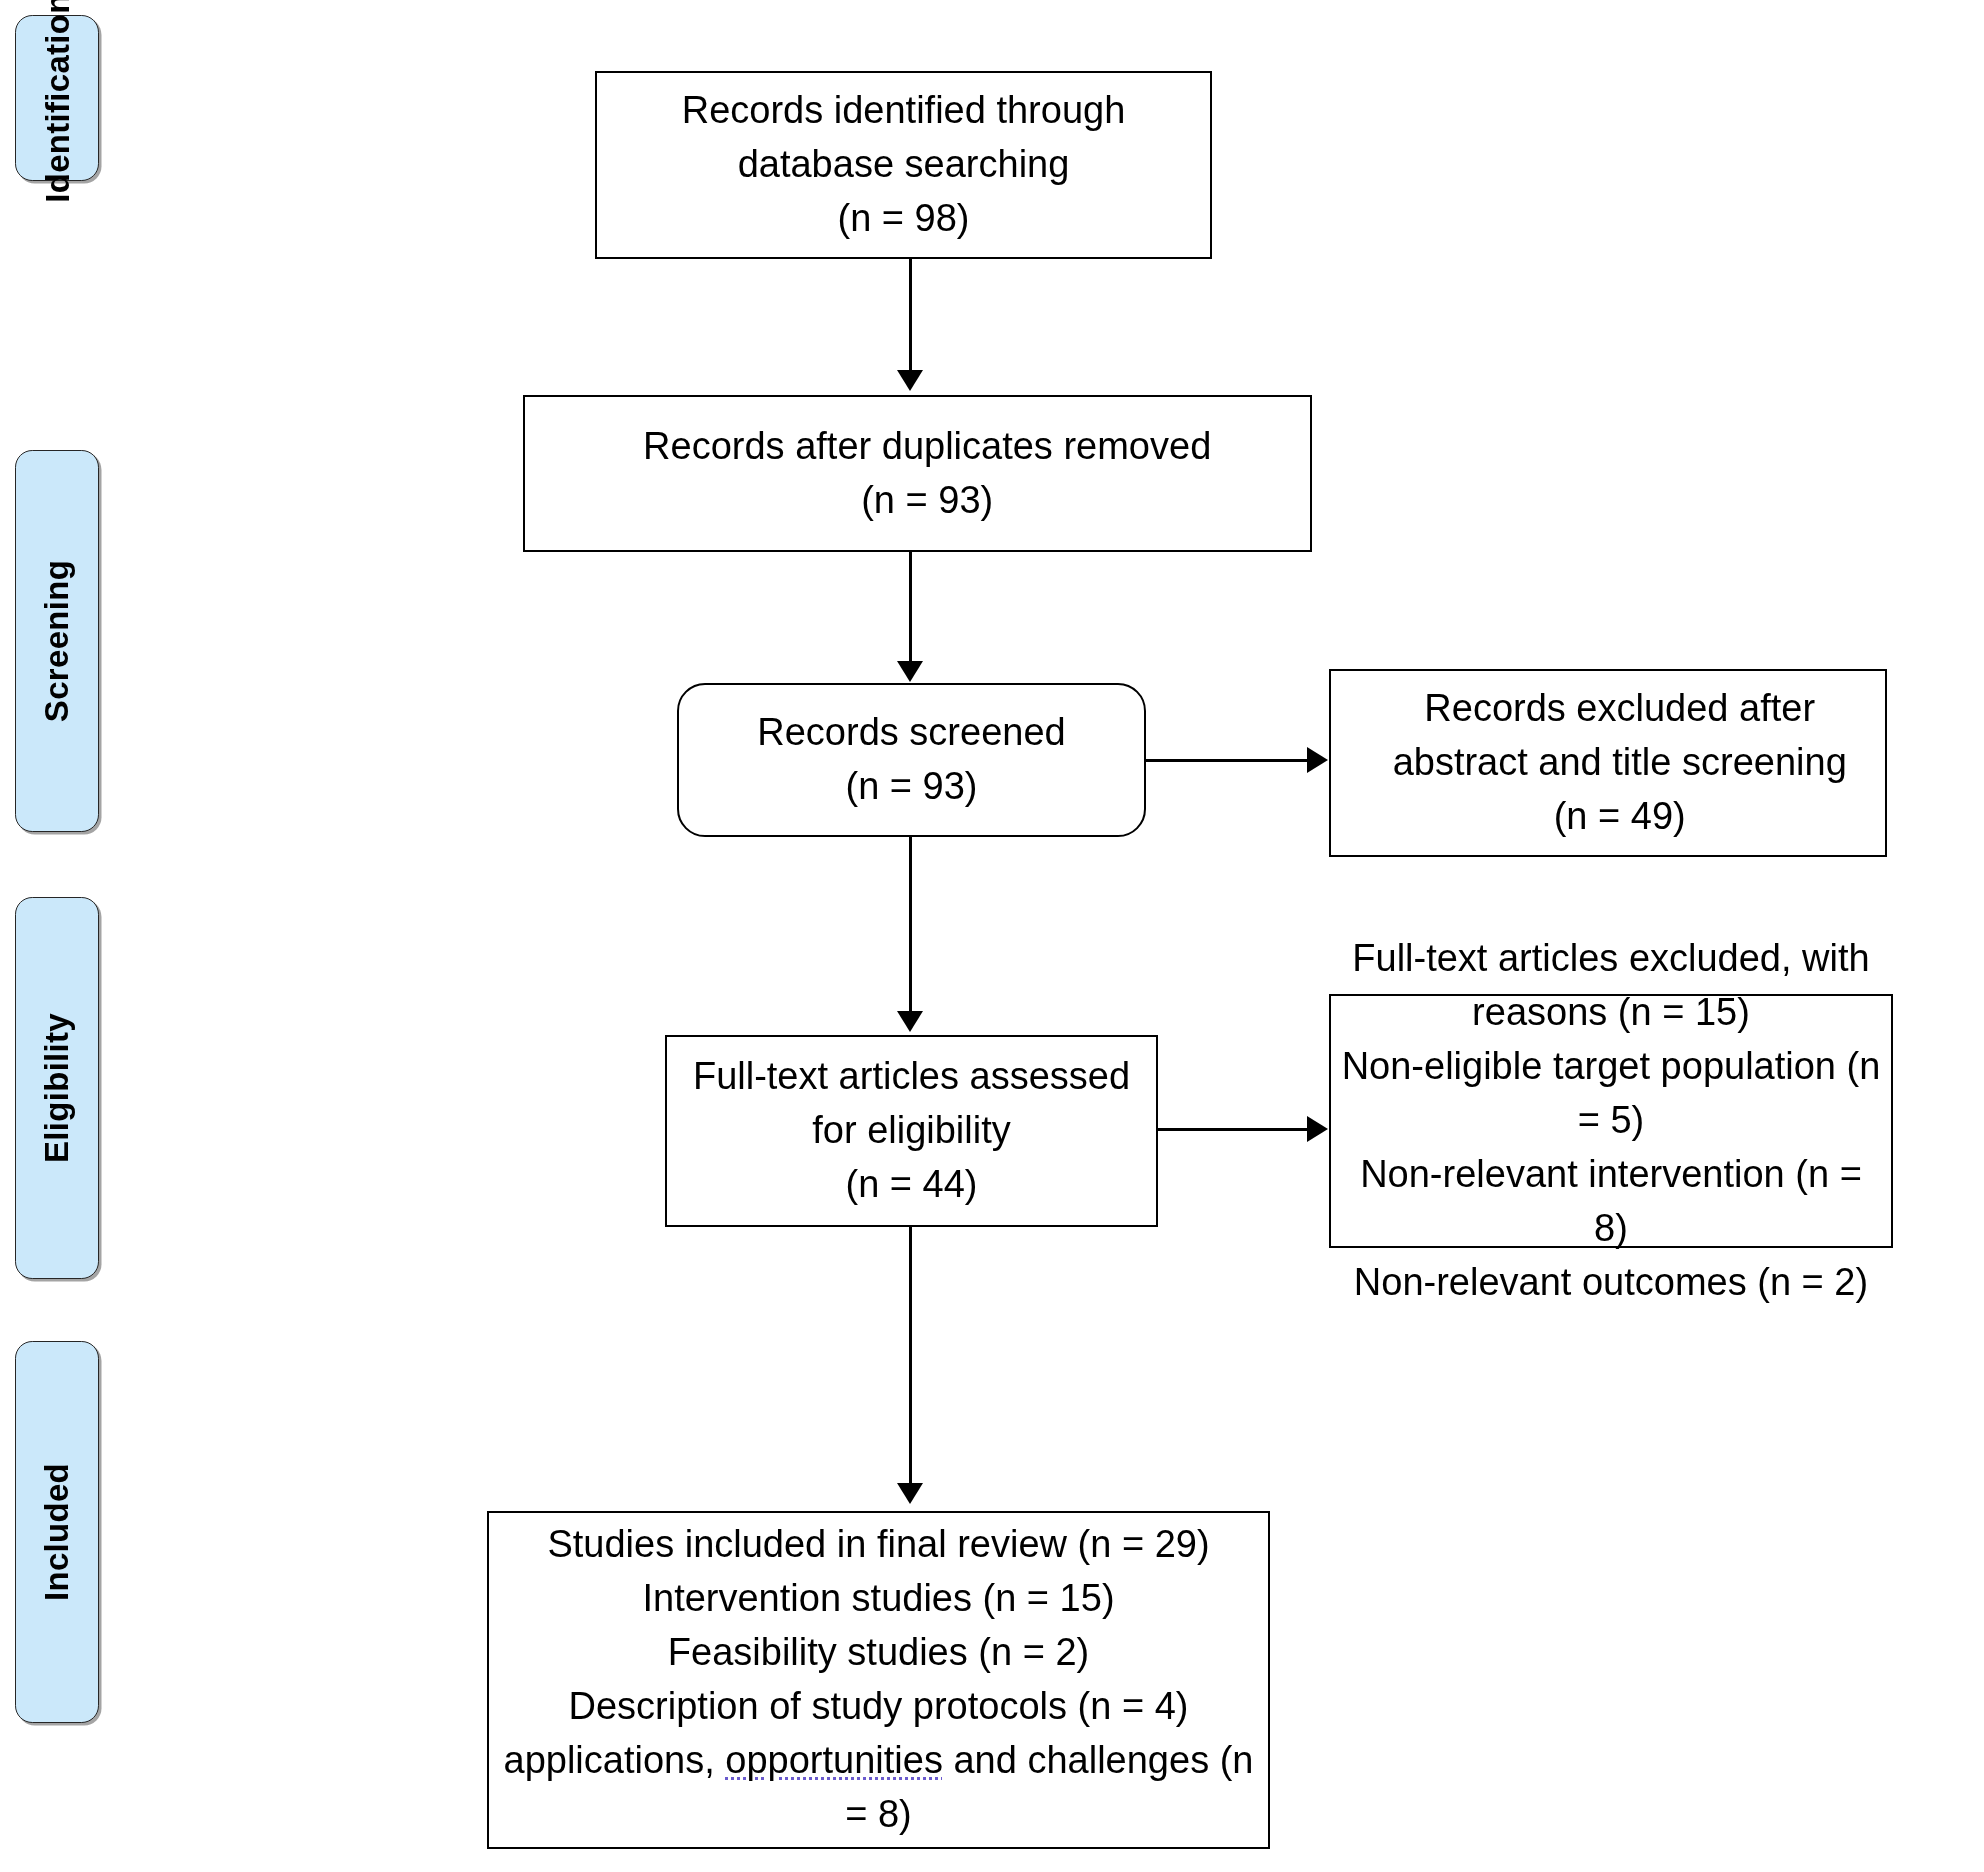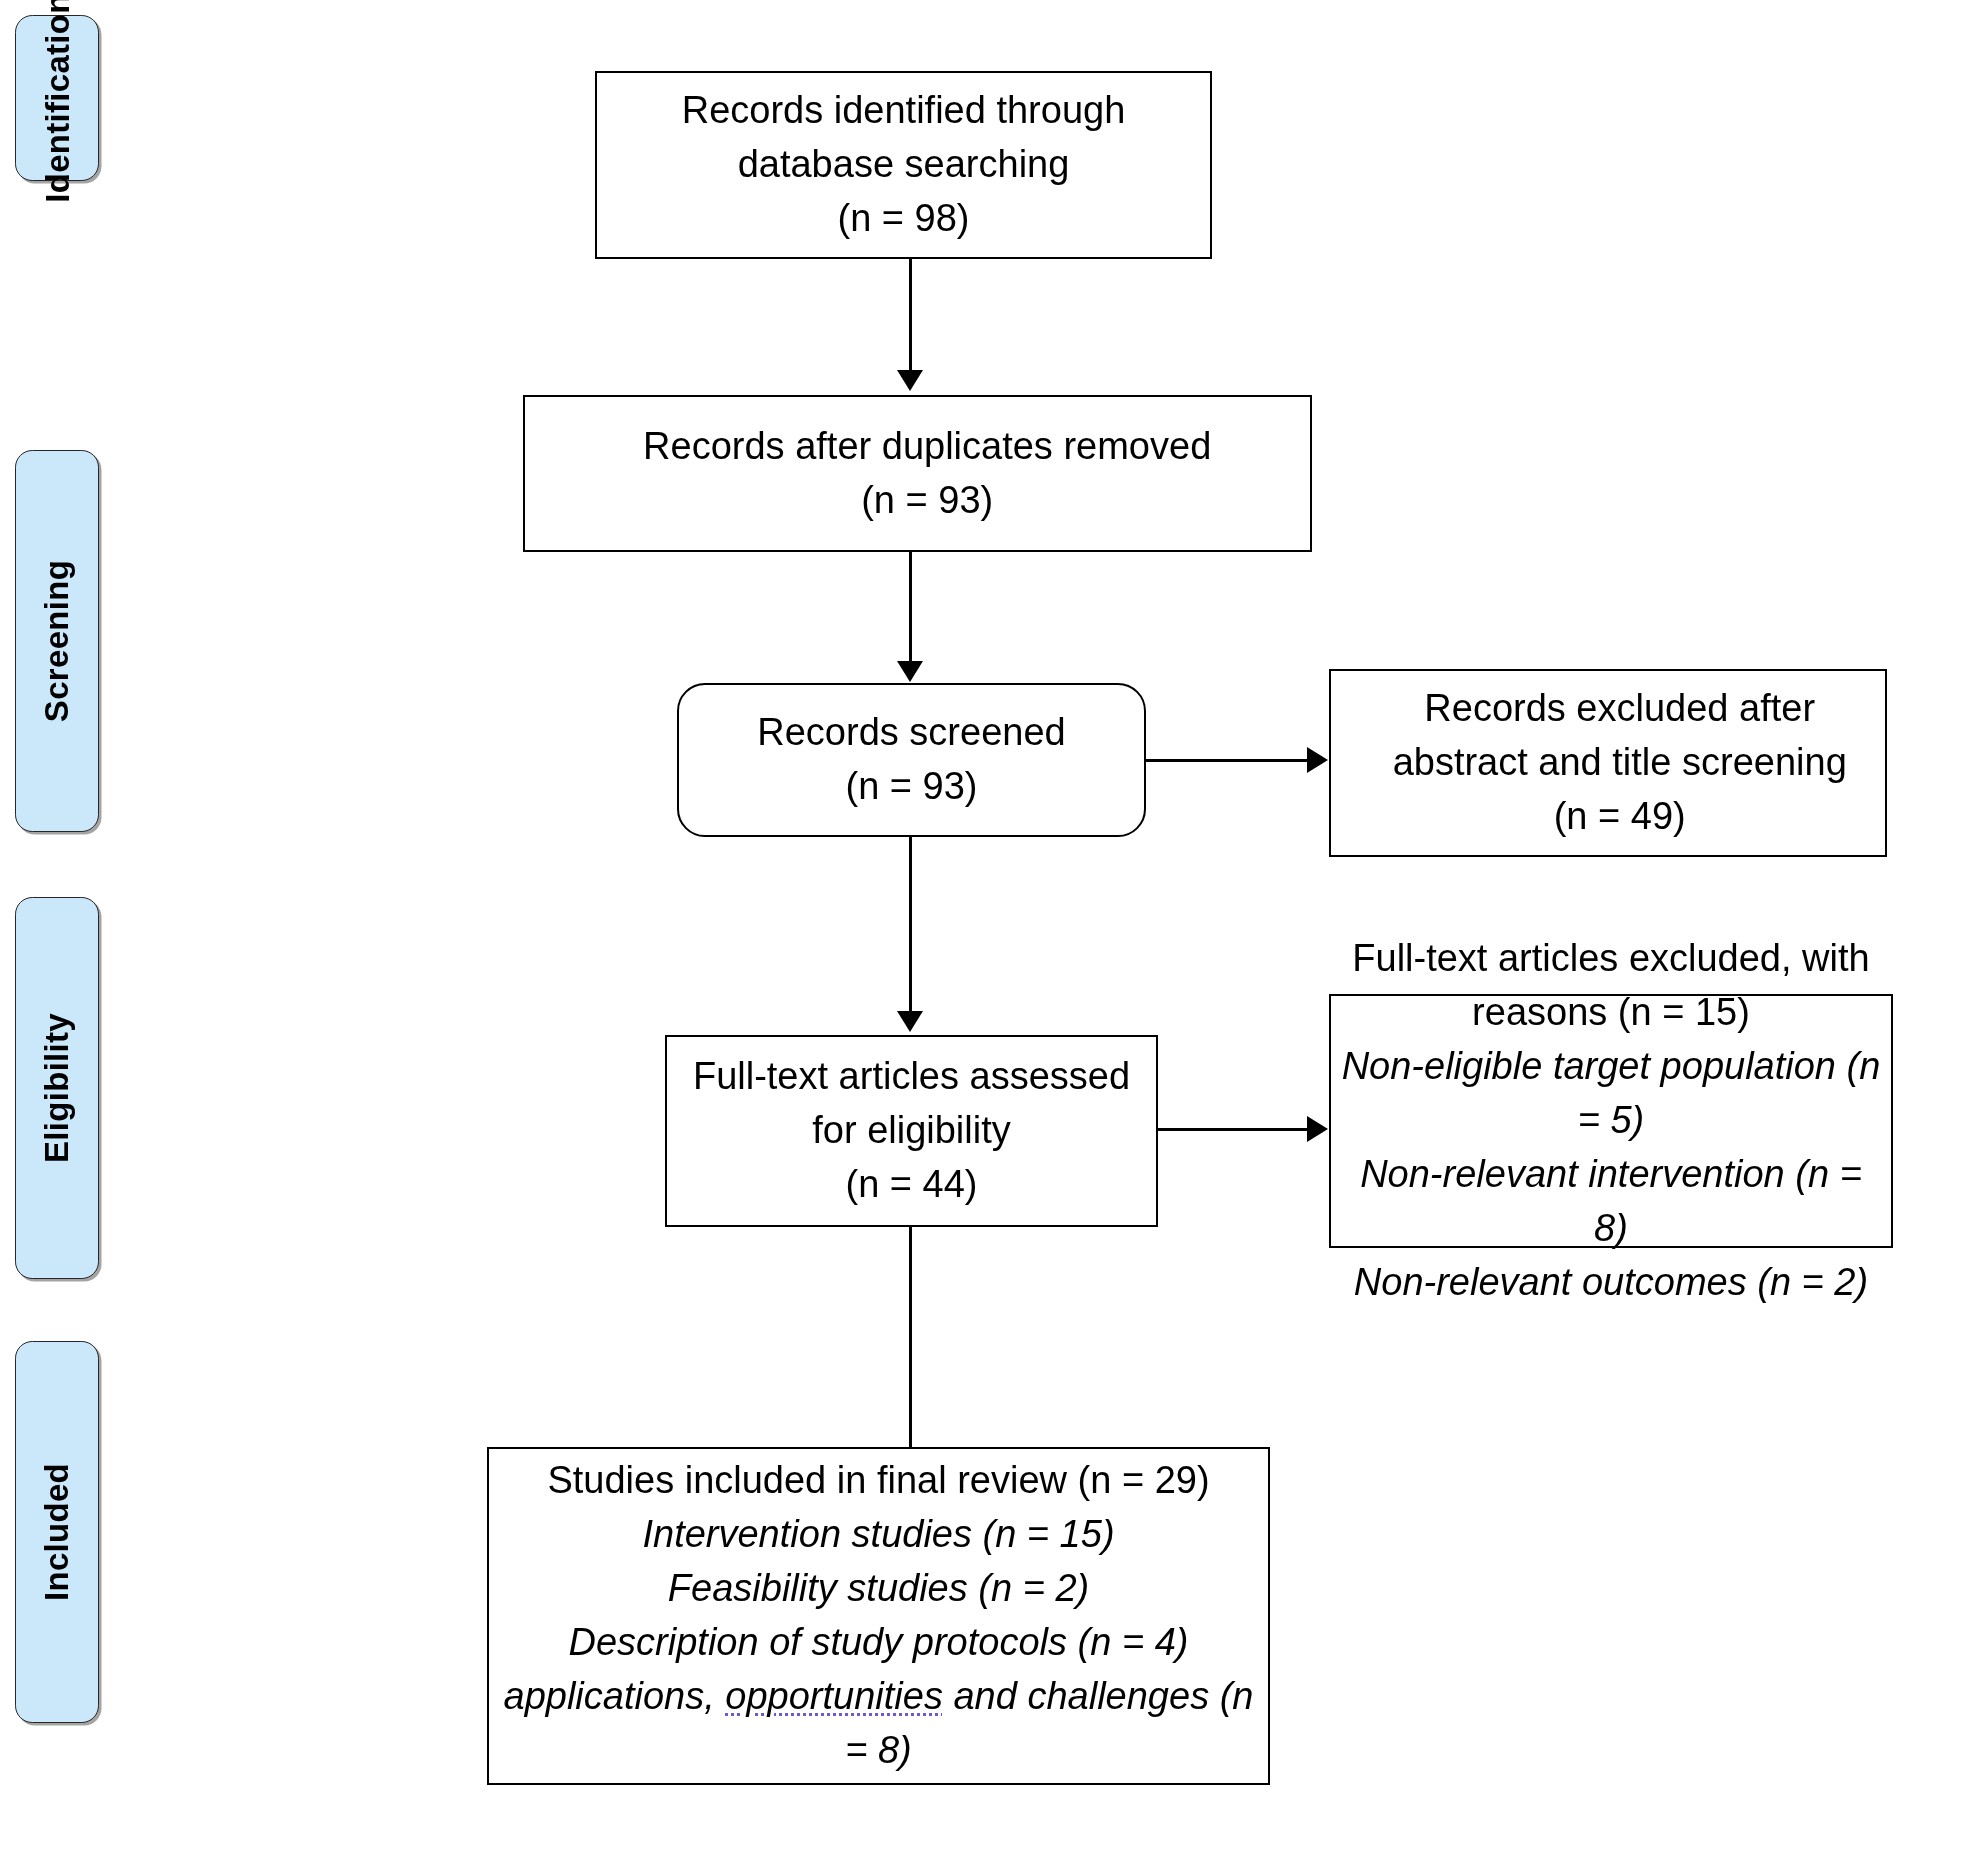--- a/index.html
+++ b/index.html
@@ -52,21 +52,21 @@
     flex-direction: column;
     align-items: center;
     justify-content: center;
     text-align: center;
     font-size: 38px;
     line-height: 1.42;
     color: #000000;
     padding: 3.7px 8.6px;
   }
   .flow-box .line { display: block; width: 100%; }
-  .flow-box .line.italic { font-style: italic; }
+  .flow-box .line.italic { }
 
   
   .spellcheck {
     text-decoration: underline;
     text-decoration-style: dotted;
     text-decoration-color: #6a5acd;
     text-decoration-thickness: 3.1px;
     text-underline-offset: 4.3px;
   }
 
@@ -166,21 +166,21 @@
     <span class="line">Full-text articles excluded, with</span>
     <span class="line">reasons (n = 15)</span>
     <span class="line italic">Non-eligible target population (n = 5)</span>
     <span class="line italic">Non-relevant intervention (n = 8)</span>
     <span class="line italic">Non-relevant outcomes (n = 2)</span>
   </div>
 
   <div class="v-line" style="left:909px; top:1227px; width:3.1px; height:259px;"></div>
   <div class="arrow-down" style="left:897px; top:1483px;"></div>
 
-  <div class="flow-box" style="left:487px; top:1447px; width:783px; height:338px;">
+  <div class="flow-box" style="left:487px; top:1511px; width:783px; height:338px;">
     <span class="line">Studies included in final review (n = 29)</span>
     <span class="line italic">Intervention studies (n = 15)</span>
     <span class="line italic">Feasibility studies (n = 2)</span>
     <span class="line italic">Description of study protocols (n = 4)</span>
     <span class="line italic"><span>applications, </span><span class="spellcheck">opportunities</span><span> and challenges (n = 8)</span></span>
   </div>
 
 </div>
 
 

